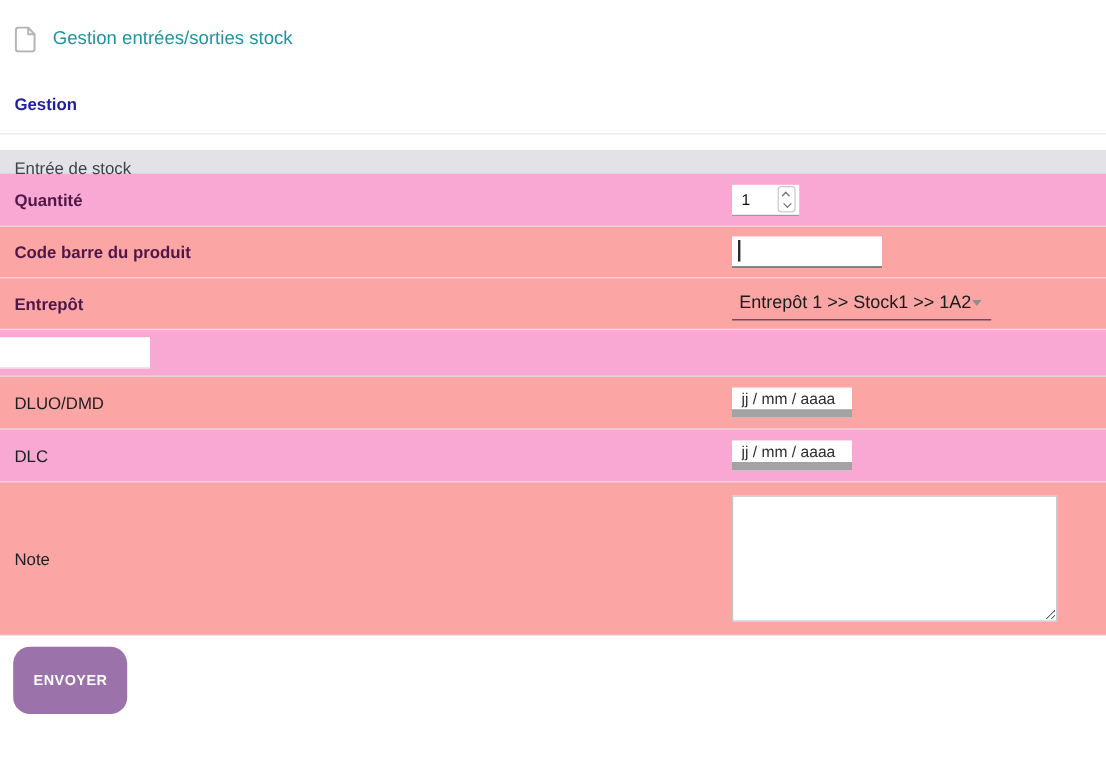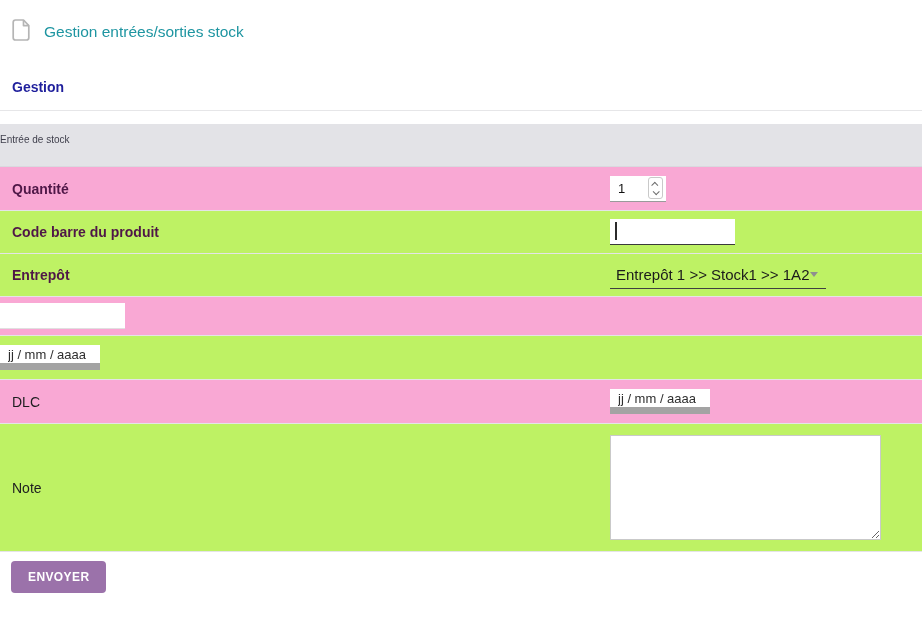--- a/index.html
+++ b/index.html
@@ -11,34 +11,34 @@
     --section-header-bg:#e3e3e7;
   }
   *{box-sizing:border-box;margin:0;padding:0;}
   html,body{background:#fff;}
   body{
     width:922px;height:634px;
     font-family:"Liberation Sans","DejaVu Sans",sans-serif;
     color:#222;overflow:hidden;
   }
   
-  .topbar{display:flex;align-items:flex-end;padding:24px 12px 0 12px;height:41px;}
+  .topbar{display:flex;align-items:center;padding:24px 12px 0 12px;height:41px;}
   .doc-icon{flex:0 0 auto;display:inline-flex;}
   .page-title{margin-left:14px;color:var(--title-teal);font-size:15.5px;font-weight:500;text-decoration:none;cursor:pointer;}
   
   .retour{display:inline-block;margin:38px 0 0 12px;font-size:14px;font-weight:bold;color:var(--back-navy);text-decoration:none;cursor:pointer;}
   
   .top-rule{margin-top:14px;border-top:1px solid #e6e6e8;}
   
   .form-table{margin-top:13px;width:100%;}
   .section-header{
-    height:43px;line-height:31px;background:var(--section-header-bg);
-    color:#3f3f4c;font-size:10px;border-bottom:1px solid #d9d9de;
+    height:20px;line-height:31px;background:var(--section-header-bg);
+    color:#3f3f4c;font-size:14px;padding-left:12px;border-bottom:1px solid #d9d9de;
   }
-  .row{display:flex;align-items:center;border-bottom:1px solid #e4e4e7;background:#bef264;}
+  .row{display:flex;align-items:center;border-bottom:1px solid #e4e4e7;background:#fca5a5;}
   .row.alt{background:#f9a8d4;}
   .row .label-cell{width:610px;padding-left:12px;font-size:14px;color:#1d1d1f;}
   .row.required .label-cell{font-weight:bold;color:var(--label-purple);}
   .row .value-cell{flex:1;display:flex;align-items:center;}
   .h44{height:44px}.h43{height:43px}.h39{height:39px}.h128{height:128px}
   
   .qty-box{
     display:flex;align-items:center;justify-content:space-between;
     width:56px;height:26px;background:#fff;border-bottom:1px solid #9a9a9a;padding:0 3px 0 8px;
   }
@@ -72,23 +72,23 @@
     width:100px;height:25px;border:none;border-bottom:7px solid #a3a3a3;outline:none;background:#fff;
     font-family:inherit;font-size:13px;color:#2e2e2e;padding:0 4px 0 8px;
   }
   
   .note-area{
     width:271px;height:105px;border:1px solid #c9c9c9;background:#fff;resize:both;
     font-family:inherit;font-size:13px;color:#222;outline:none;
   }
   
   .submit-btn{
-    margin:9px 0 0 11px;background:var(--button-purple);color:#fff;border:none;border-radius:4px;
+    margin:9px 0 0 11px;background:var(--button-purple);color:#fff;border:none;border-radius:14px;
     font-family:inherit;font-size:12px;font-weight:bold;letter-spacing:.4px;
-    padding:9px 17px;cursor:pointer;
+    padding:21px 17px;cursor:pointer;
   }
 </style>
 </head>
 <body>
 
 
 
 
 <div class="topbar">
   <span class="doc-icon">
@@ -146,20 +146,21 @@
 
   <div class="row alt h39">
     <div class="value-cell">
       <span class="input-wrap movement">
         <input class="uline-input" type="text" value="" style="">
       </span>
     </div>
   </div>
 
   <div class="row h44">
+    <div class="label-cell">DLUO/DMD</div>
     <div class="value-cell">
       <input class="date-input" type="text" value="jj / mm / aaaa" style="">
     </div>
   </div>
 
   <div class="row alt h44">
     <div class="label-cell">DLC</div>
     <div class="value-cell">
       <input class="date-input" type="text" value="jj / mm / aaaa" style="">
     </div>

